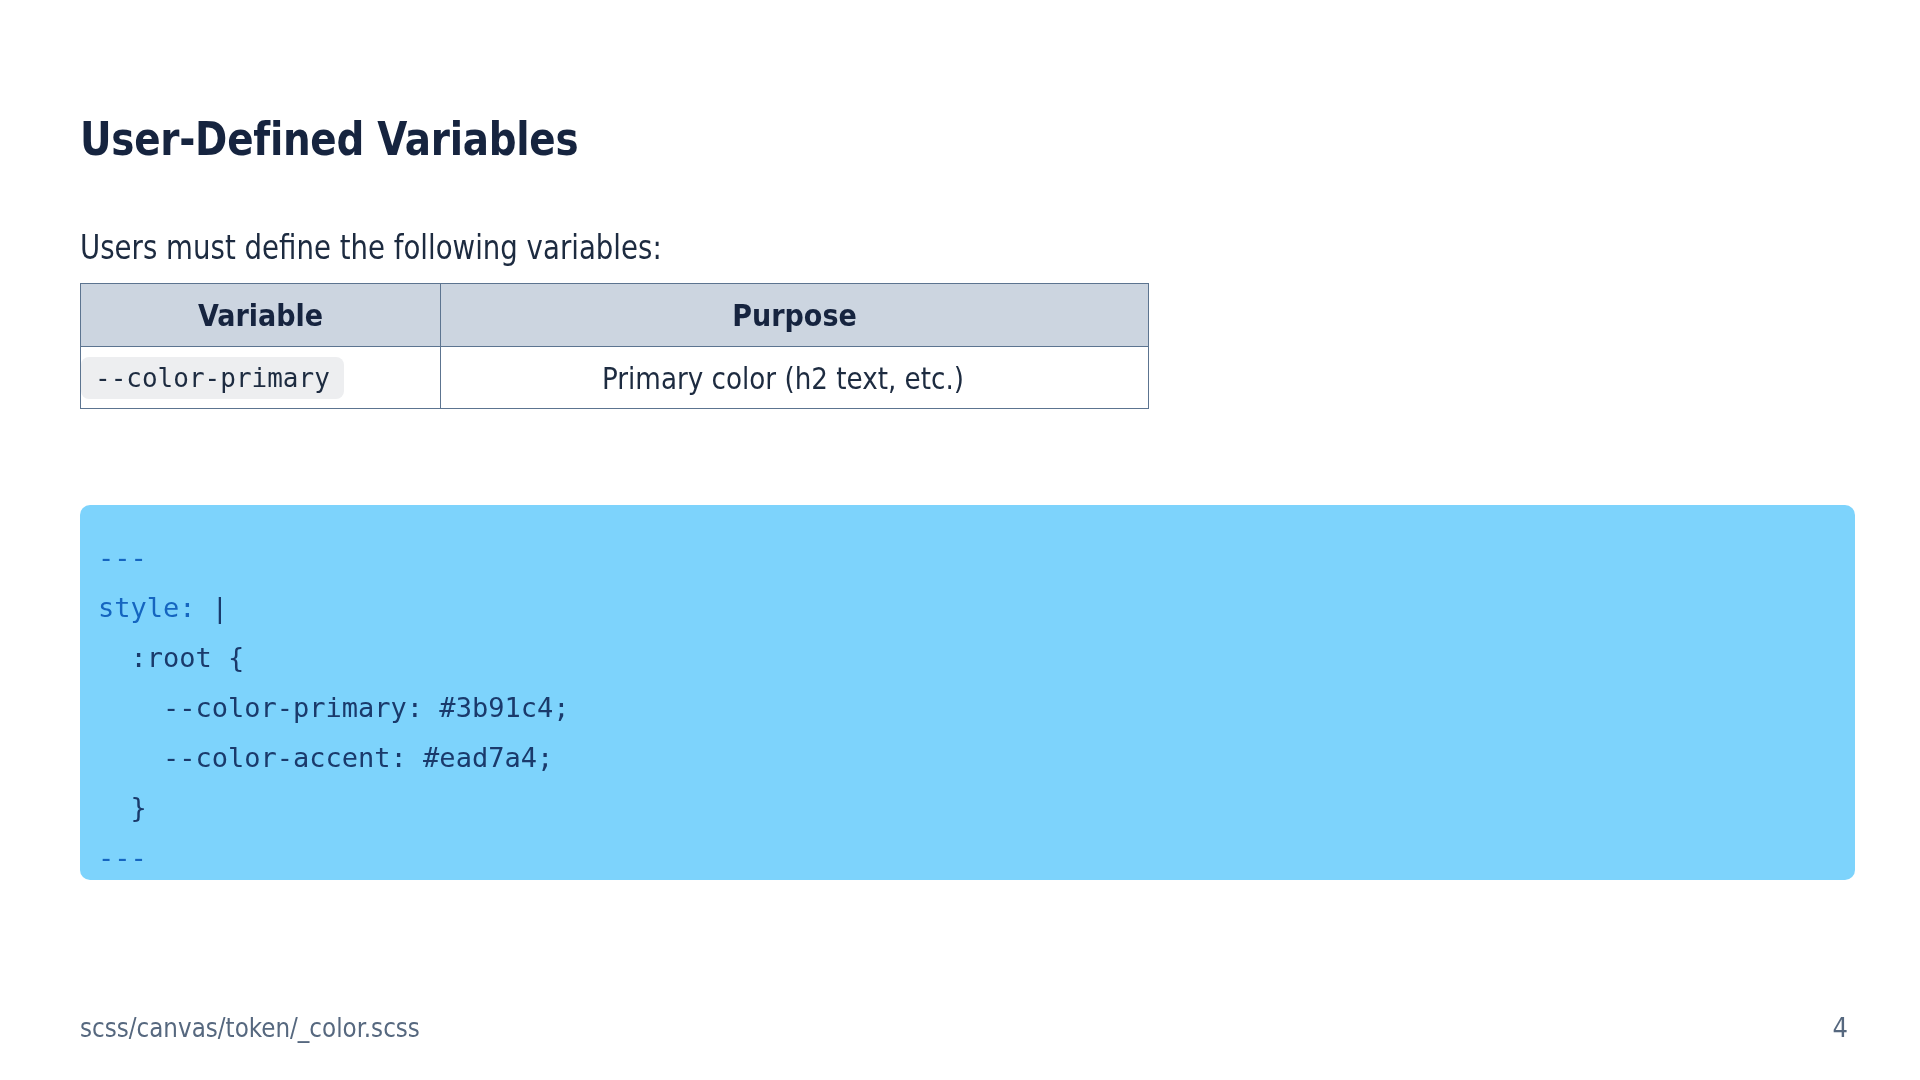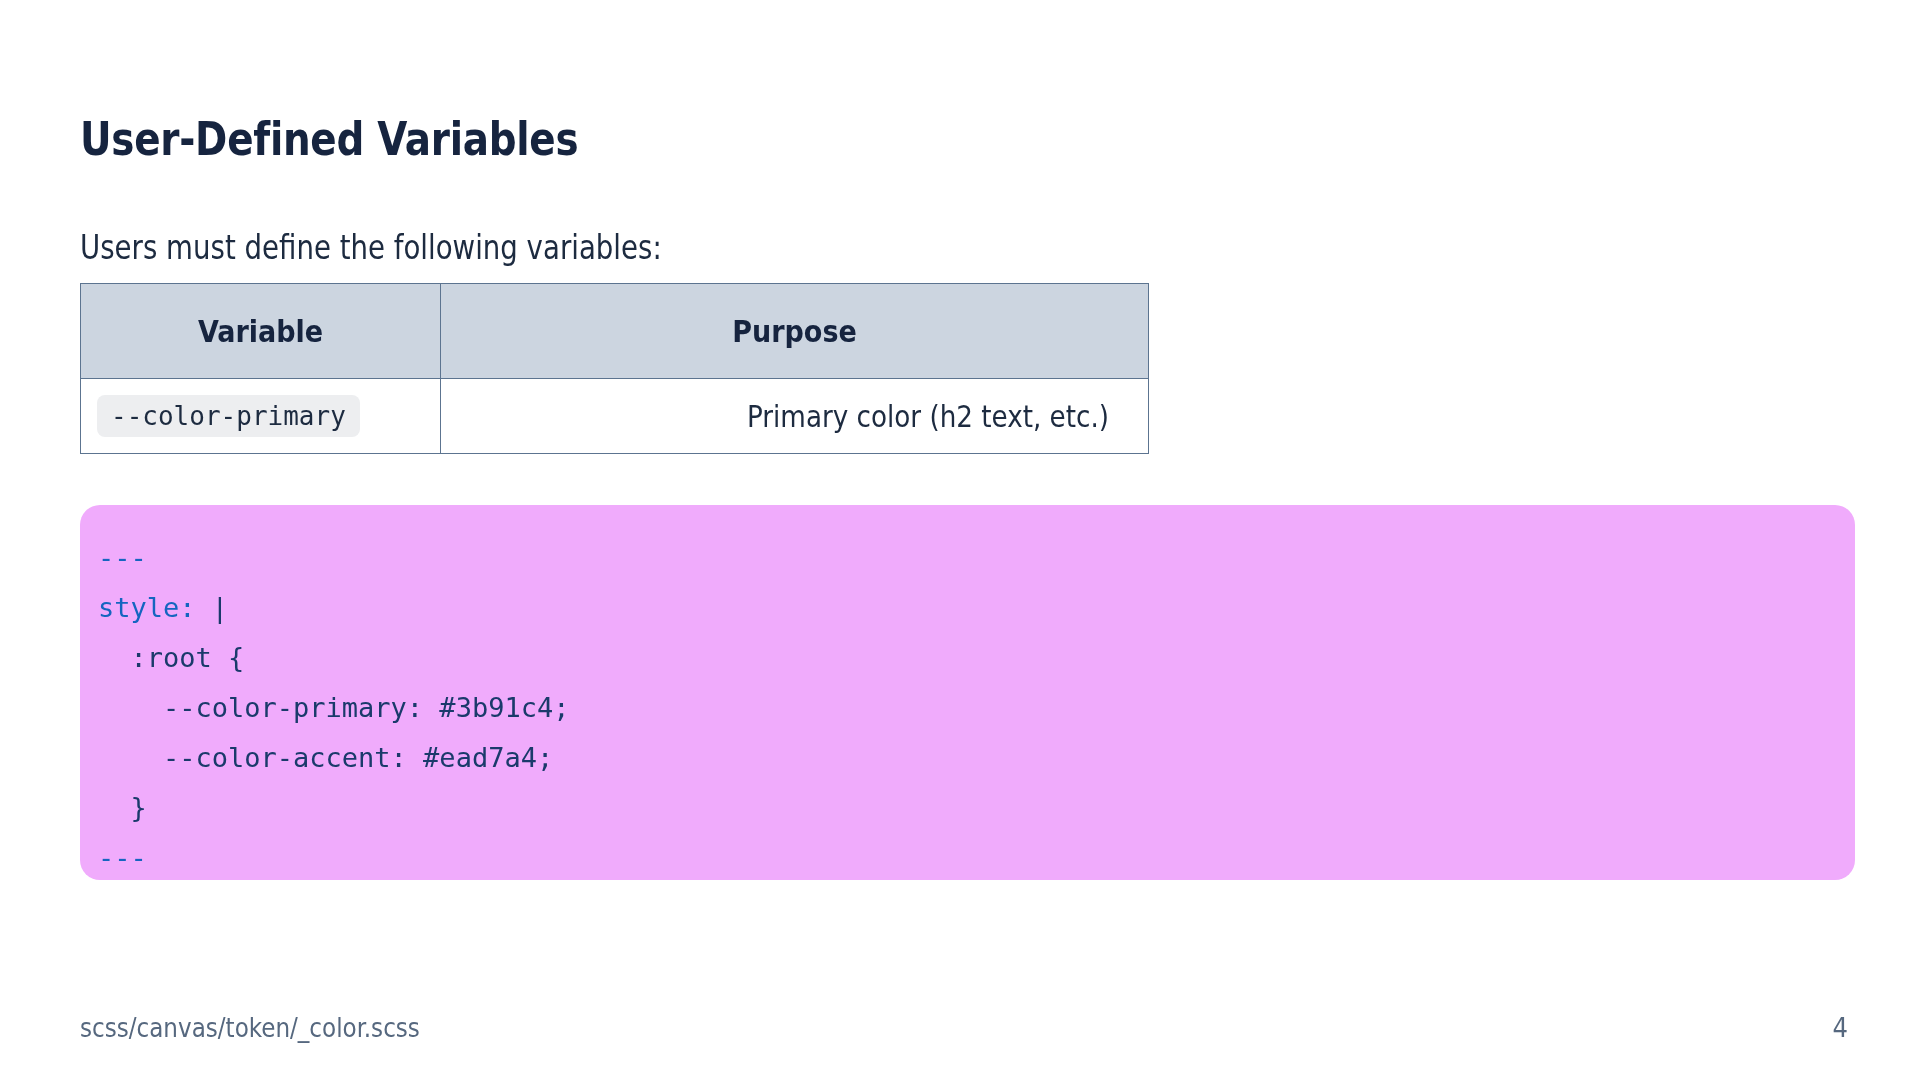--- a/index.html
+++ b/index.html
@@ -61,21 +61,21 @@
     border-collapse: collapse;
     table-layout: fixed;
     background: #ffffff;
   }
   .var-table col.c1 { width: 360px; }
   .var-table col.c2 { width: 708px; }
 
   .var-table th,
   .var-table td {
     border: 1px solid #5c7490;
-    padding: 16px;
+    padding: 0;
     vertical-align: middle;
   }
 
   .var-table thead th {
     background: #ccd5e0;
     height: 62px;
     text-align: center;
     font-family: "DejaVu Sans Condensed", "Liberation Sans", sans-serif;
     font-size: 30px;
     font-weight: 700;
@@ -96,43 +96,43 @@
     padding: 6px 14px;
     font-family: "DejaVu Sans Mono", "Liberation Mono", monospace;
     font-size: 26px;
     font-weight: 400;
     color: #1d2b40;
     letter-spacing: 0px;
     white-space: nowrap;
   }
 
   .cell-desc {
-    text-align: right;
+    text-align: center;
     padding: 0 14px;
     font-family: "DejaVu Sans Condensed", "Liberation Sans", sans-serif;
     font-size: 31px;
     font-weight: 400;
     color: #1d2b40;
     white-space: nowrap;
   }
   .cell-desc span {
     display: inline-block;
     transform: scaleX(0.94);
     transform-origin: left center;
   }
 
   
   .code-block {
     position: absolute;
     left: 80px;
     top: 505px;
     width: 1775px;
     height: 375px;
-    background: #f0abfc;
-    border-radius: 20px;
+    background: #7dd3fc;
+    border-radius: 10px;
     box-sizing: border-box;
     padding: 28px 0 0 18px;
     overflow: hidden;
   }
   .code-block pre {
     margin: 0;
     font-family: "DejaVu Sans Mono", "Liberation Mono", monospace;
     font-size: 27px;
     line-height: 50px;
     color: #1a3a6b;

